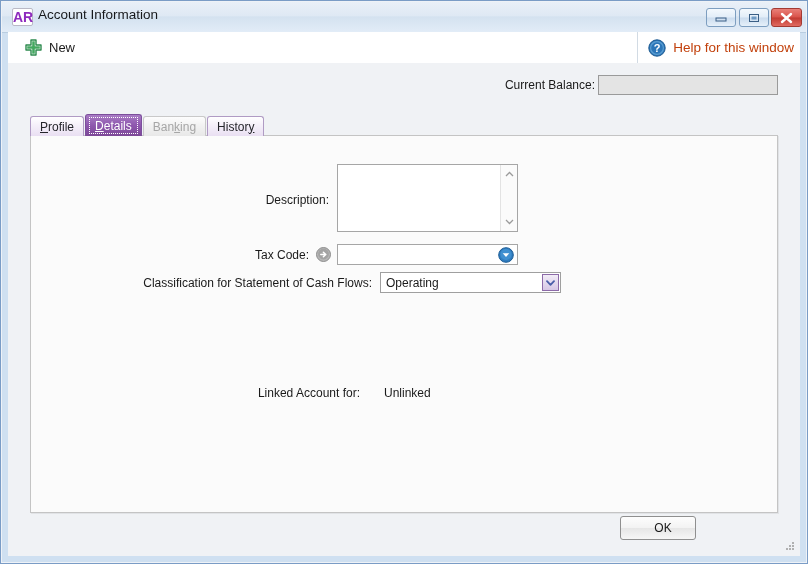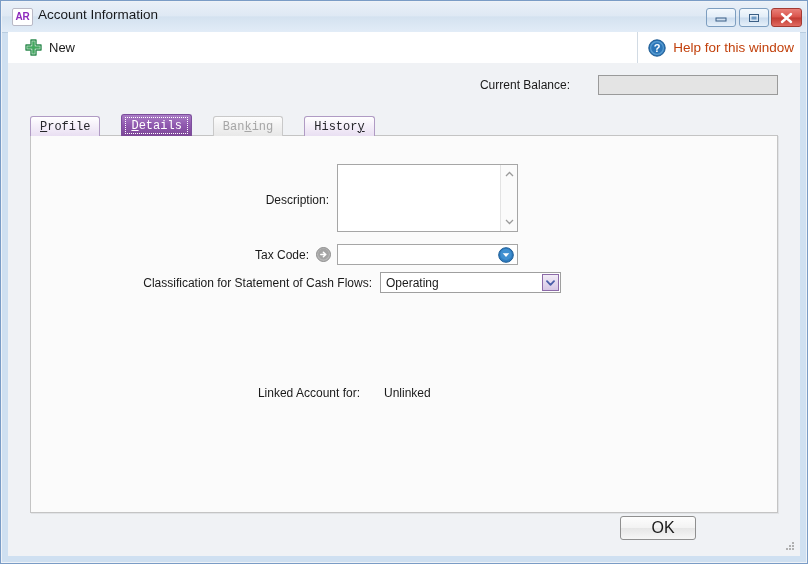--- a/index.html
+++ b/index.html
@@ -41,21 +41,21 @@
     background: linear-gradient(to bottom, #e9f0f8 0%, #dfe9f4 45%, #d4e2f0 50%, #e2ecf7 100%);
     border-bottom: 1px solid #b9cde0;
   }
   #app-icon {
     position: absolute;
     left: 10px; top: 6px;
     width: 19px; height: 16px;
     background: #ffffff;
     border: 1px solid #b9b9c6;
     border-radius: 2px;
-    font-size: 10px;
+    font-size: 14px;
     font-weight: bold;
     color: #8e2bbd;
     text-align: center;
     line-height: 16px;
     letter-spacing: -0.2px;
   }
   #title-text {
     position: absolute;
     left: 36px; top: 5px;
     font-size: 13.5px;
@@ -121,40 +121,39 @@
     position: absolute;
     left: 7px; top: 62px; right: 7px; bottom: 7px;
     background: #f0f2f5;
   }
 
   #balance-row {
     position: absolute;
     right: 22px; top: 12px;
     display: flex;
     align-items: center;
-    gap: 28px;
+    gap: 3px;
   }
   #balance-label { font-size: 12px; color: #1a1a1a; }
   #balance-field {
     width: 180px; height: 20px;
     background: #e4e4e4;
     border: 1px solid #9a9a9a;
     box-sizing: border-box;
   }
 
   
   #tabstrip {
     position: absolute;
     left: 22px; top: 51px;
     height: 22px;
     display: flex;
     align-items: flex-end;
-    gap: 21px;
+    gap: 1px;
     z-index: 3;
-    font-family: Liberation Mono, monospace;
   }
   .tab {
     height: 20px;
     padding: 0 9px;
     box-sizing: border-box;
     display: flex;
     align-items: center;
     font-size: 12px;
     color: #26262b;
     border: 1px solid #b09bc4;
@@ -316,21 +315,21 @@
     height: 52px;
   }
   .dlg-btn {
     position: absolute;
     top: 12px;
     width: 76px; height: 24px;
     box-sizing: border-box;
     border: 1px solid #8f8f8f;
     border-radius: 3px;
     background: linear-gradient(to bottom, #fdfdfd 0%, #f3f3f3 48%, #e6e6e6 52%, #f6f6f6 100%);
-    font-size: 16px;
+    font-size: 12px;
     color: #1a1a1a;
     font-family: "Liberation Sans", sans-serif;
     cursor: default;
     padding-left: 16px;
   }
   #btn-ok { right: 104px; }
   #btn-cancel { right: 22px; }
 
   #resize-grip {
     position: absolute;

